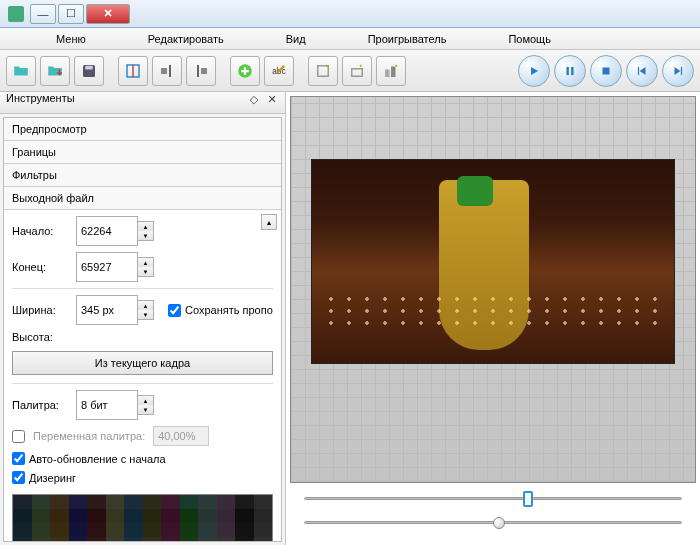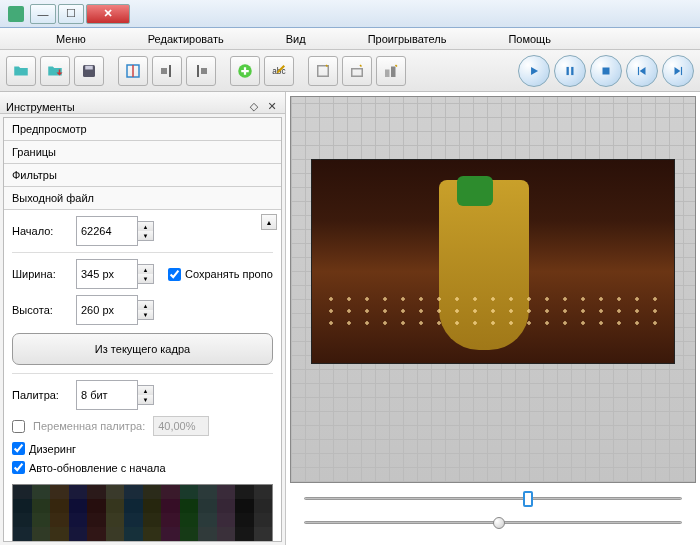--- a/index.html
+++ b/index.html
@@ -20,33 +20,33 @@
 
 .toolbar { height: 42px; background: linear-gradient(#f6f6f6,#e6e6e6); border-bottom: 1px solid #bfbfbf; display: flex; align-items: center; padding: 0 6px; gap: 4px; }
 .tool-btn { width: 30px; height: 30px; border: 1px solid #b0b0b0; border-radius: 3px; background: linear-gradient(#fdfdfd,#e6e6e6); display:flex; align-items:center; justify-content:center; }
 .tool-sep { width: 6px; }
 .play-btn { width: 32px; height: 32px; border-radius: 16px; border: 1px solid #8ab; background: radial-gradient(circle at 30% 30%, #fff, #cfe3f5 60%, #aecde8); display:flex; align-items:center; justify-content:center; }
 .icon { width: 18px; height: 18px; }
 
 
 .main { display: flex; height: calc(545px - 28px - 22px - 42px); }
 .sidebar { width: 286px; border-right: 1px solid #c5c5c5; background: #f3f3f3; display:flex; flex-direction:column; }
-.sidebar-header { height: 22px; background: linear-gradient(#fafafa,#e8e8e8); border-bottom: 1px solid #c5c5c5; display:flex; align-items:flex-end; padding: 0 6px; }
+.sidebar-header { height: 22px; background: linear-gradient(#fafafa,#e8e8e8); border-bottom: 1px solid #c5c5c5; display:flex; align-items:flex-start; padding: 0 6px; }
 .sidebar-header .spacer { flex:1; }
 .sidebar-header .hbtn { width:14px; height:14px; margin-left:4px; display:flex; align-items:center; justify-content:center; color:#444; }
 .instr { background:#fff; margin:3px; border:1px solid #bcbcbc; display:flex; flex-direction:column; overflow:hidden; flex:1; }
 .section { border-bottom:1px solid #cfcfcf; padding: 5px 8px; background:#f9f9f9; }
 .output { padding: 6px 8px; display:flex; flex-direction:column; gap:6px; position:relative; }
 .row { display:flex; align-items:center; gap:8px; }
 .row label { width:56px; }
 .spin { display:flex; align-items:center; }
 .spin input { width: 62px; height: 24px; border:1px solid #abadb3; padding: 14px 4px; }
 .spin .arrows { width:16px; height:20px; border:1px solid #abadb3; border-left:none; display:flex; flex-direction:column; }
 .spin .arrows div { flex:1; display:flex; align-items:center; justify-content:center; font-size:6px; background:linear-gradient(#f6f6f6,#e4e4e4); }
-.full-btn { height:32px; border:1px solid #9a9a9a; border-radius:7px; background:linear-gradient(#f8f8f8,#e4e4e4); display:flex; align-items:center; justify-content:center; margin: 2px 0; }
+.full-btn { height:24px; border:1px solid #9a9a9a; border-radius:0; background:linear-gradient(#f8f8f8,#e4e4e4); display:flex; align-items:center; justify-content:center; margin: 2px 0; }
 .chk { display:flex; align-items:center; gap:4px; }
 .chk input { width:13px; height:13px; }
 .palette-box { height: 58px; border:1px solid #888; margin-top:4px; background:#1a1a1a; display:grid; grid-template-columns: repeat(14,1fr); grid-template-rows: repeat(4,1fr); }
 .palette-box div { border:0; }
 .disabled-input { width:56px; height:20px; border:1px solid #cacaca; background:#f0f0f0; color:#999; padding:0 4px; }
 .disabled-label { color:#999; }
 .hscroll { height:18px; border-top:1px solid #c5c5c5; background:#f0f0f0; display:flex; align-items:center; }
 .hscroll .track { flex:1; height:16px; background:#e8e8e8; border:1px solid #c5c5c5; margin:0 16px; display:flex; align-items:center; }
 .hscroll .thumb { width:44px; height:12px; background:linear-gradient(#f8f8f8,#d4d4d4); border:1px solid #a0a0a0; margin-left:85px; border-radius:2px; }
 .scroll-up { position:absolute; right:4px; top:4px; width:16px; height:16px; border:1px solid #b0b0b0; background:linear-gradient(#fafafa,#e6e6e6); display:flex;align-items:center;justify-content:center;font-size:7px; }
@@ -209,69 +209,72 @@
         <div class="row">
           <label>Начало:</label>
           <div class="spin">
               <input value="62264" style="">
               <div class="arrows">
                 <div>▲</div>
                 <div>▼</div>
               </div>
             </div>
         </div>
+        <div class="row">
+          <label>Конец:</label>
+          <div class="spin">
+              <input value="65927" style="">
+              <div class="arrows">
+                <div>▲</div>
+                <div>▼</div>
+              </div>
+            </div>
+        </div>
         <div style="height:1px;background:#ddd"></div>
         <div class="row">
           <label>Ширина:</label>
           <div class="spin">
               <input value="345 px" style="">
               <div class="arrows">
                 <div>▲</div>
                 <div>▼</div>
               </div>
             </div>
           <div class="chk" style="margin-left:6px">
             <input type="checkbox" checked="" style="">
             <span>Сохранять пропо</span>
           </div>
         </div>
         <div class="row">
           <label>Высота:</label>
-          <div class="spin">
-              <input value="260 px" style="">
-              <div class="arrows">
-                <div>▲</div>
-                <div>▼</div>
-              </div>
-            </div>
         </div>
         <div class="full-btn">Из текущего кадра</div>
         <div style="height:1px;background:#ddd"></div>
         <div class="row">
           <label>Палитра:</label>
           <div class="spin">
               <input value="8 бит" style="">
               <div class="arrows">
                 <div>▲</div>
                 <div>▼</div>
               </div>
             </div>
         </div>
         <div class="row">
           <input type="checkbox" style="">
           <span class="disabled-label">Переменная палитра:</span>
           <input class="disabled-input" disabled="" value="40,00%" style="">
         </div>
         <div class="chk">
           <input type="checkbox" checked="" style="">
-          <span>Дизеринг</span>
+          <span>Авто-обновление с начала</span>
         </div>
         <div class="chk">
           <input type="checkbox" checked="" style="">
-          <span>Авто-обновление с начала</span>
+          <span>Дизеринг</span>
         </div>
         <div class="palette-box" id="palette-box">
             <div style="background: rgb(26, 35, 43);"></div>
             <div style="background: rgb(43, 59, 43);"></div>
             <div style="background: rgb(58, 43, 26);"></div>
             <div style="background: rgb(26, 26, 58);"></div>
             <div style="background: rgb(43, 26, 26);"></div>
             <div style="background: rgb(58, 58, 43);"></div>
             <div style="background: rgb(26, 43, 58);"></div>
             <div style="background: rgb(43, 43, 26);"></div>

